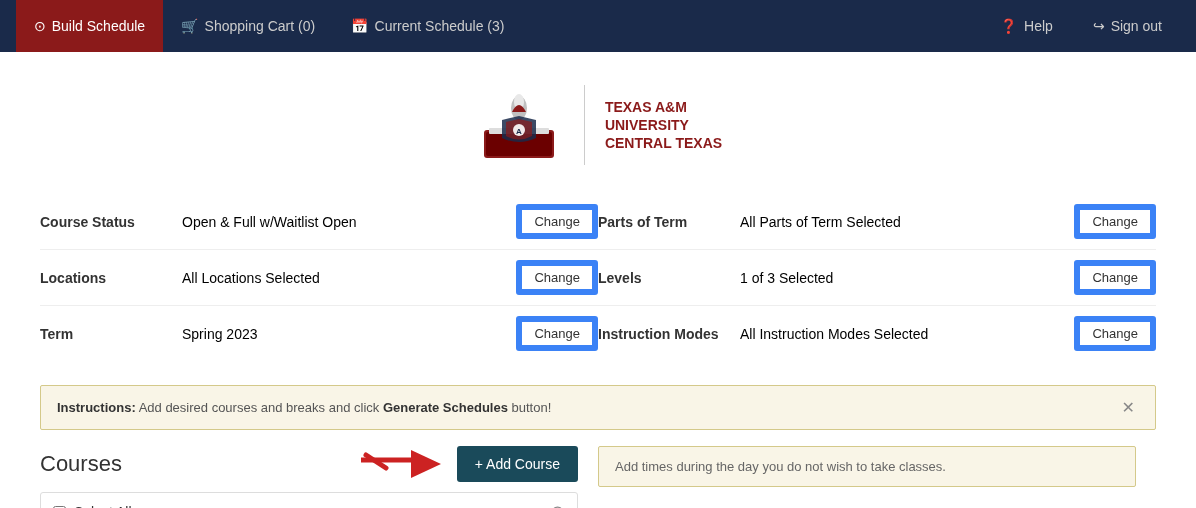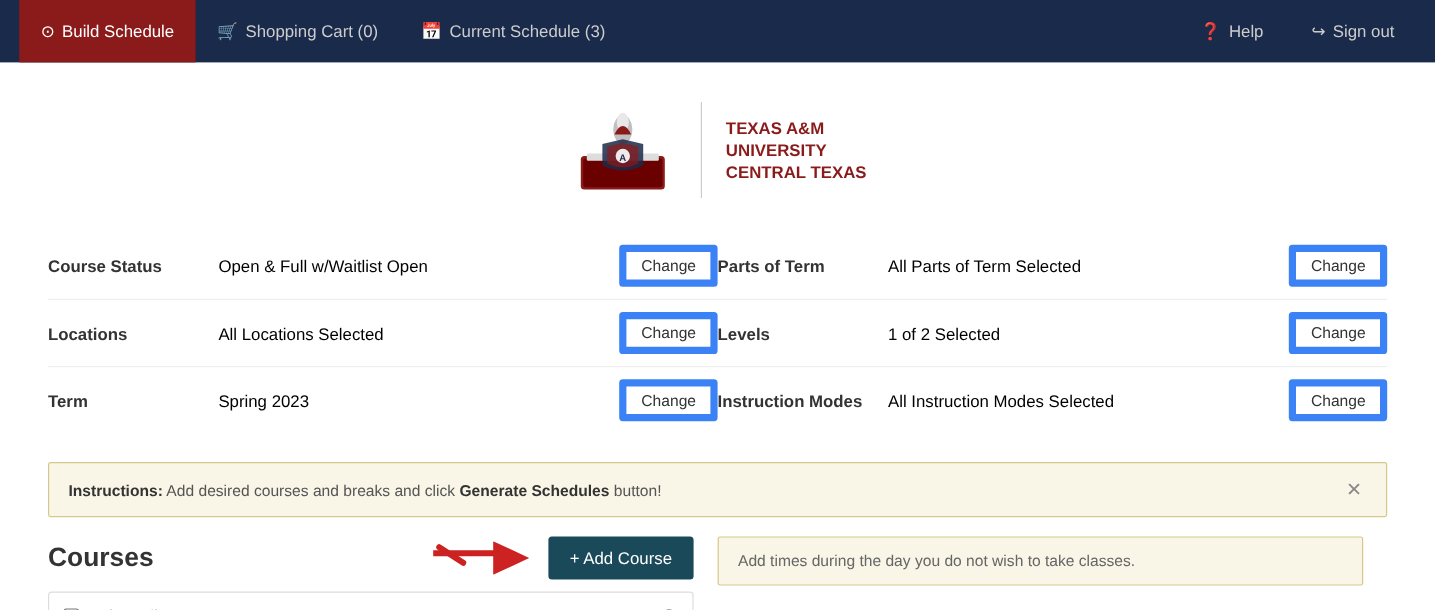--- a/index.html
+++ b/index.html
@@ -123,21 +123,21 @@
       padding-right: 20px;
     }
     .section-header {
       display: flex;
       align-items: center;
       justify-content: space-between;
       margin-bottom: 10px;
     }
     .section-title {
       font-size: 22px;
-      font-weight: bold;
+      font-weight: normal;
       color: #333;
     }
     .add-btn {
       background-color: #1a4a5a;
       color: #fff;
       border: none;
       padding: 10px 18px;
       cursor: pointer;
       font-size: 14px;
       border-radius: 3px;
@@ -258,21 +258,21 @@
   </div>
 
   <div class="filter-col">
     <div class="filter-row">
       <span class="filter-label">Parts of Term</span>
       <span class="filter-value">All Parts of Term Selected</span>
       <button class="change-btn">Change</button>
     </div>
     <div class="filter-row">
       <span class="filter-label">Levels</span>
-      <span class="filter-value">1 of 2 Selected</span>
+      <span class="filter-value">1 of 3 Selected</span>
       <button class="change-btn">Change</button>
     </div>
     <div class="filter-row">
       <span class="filter-label">Instruction Modes</span>
       <span class="filter-value">All Instruction Modes Selected</span>
       <button class="change-btn">Change</button>
     </div>
   </div>
 </div>
 

